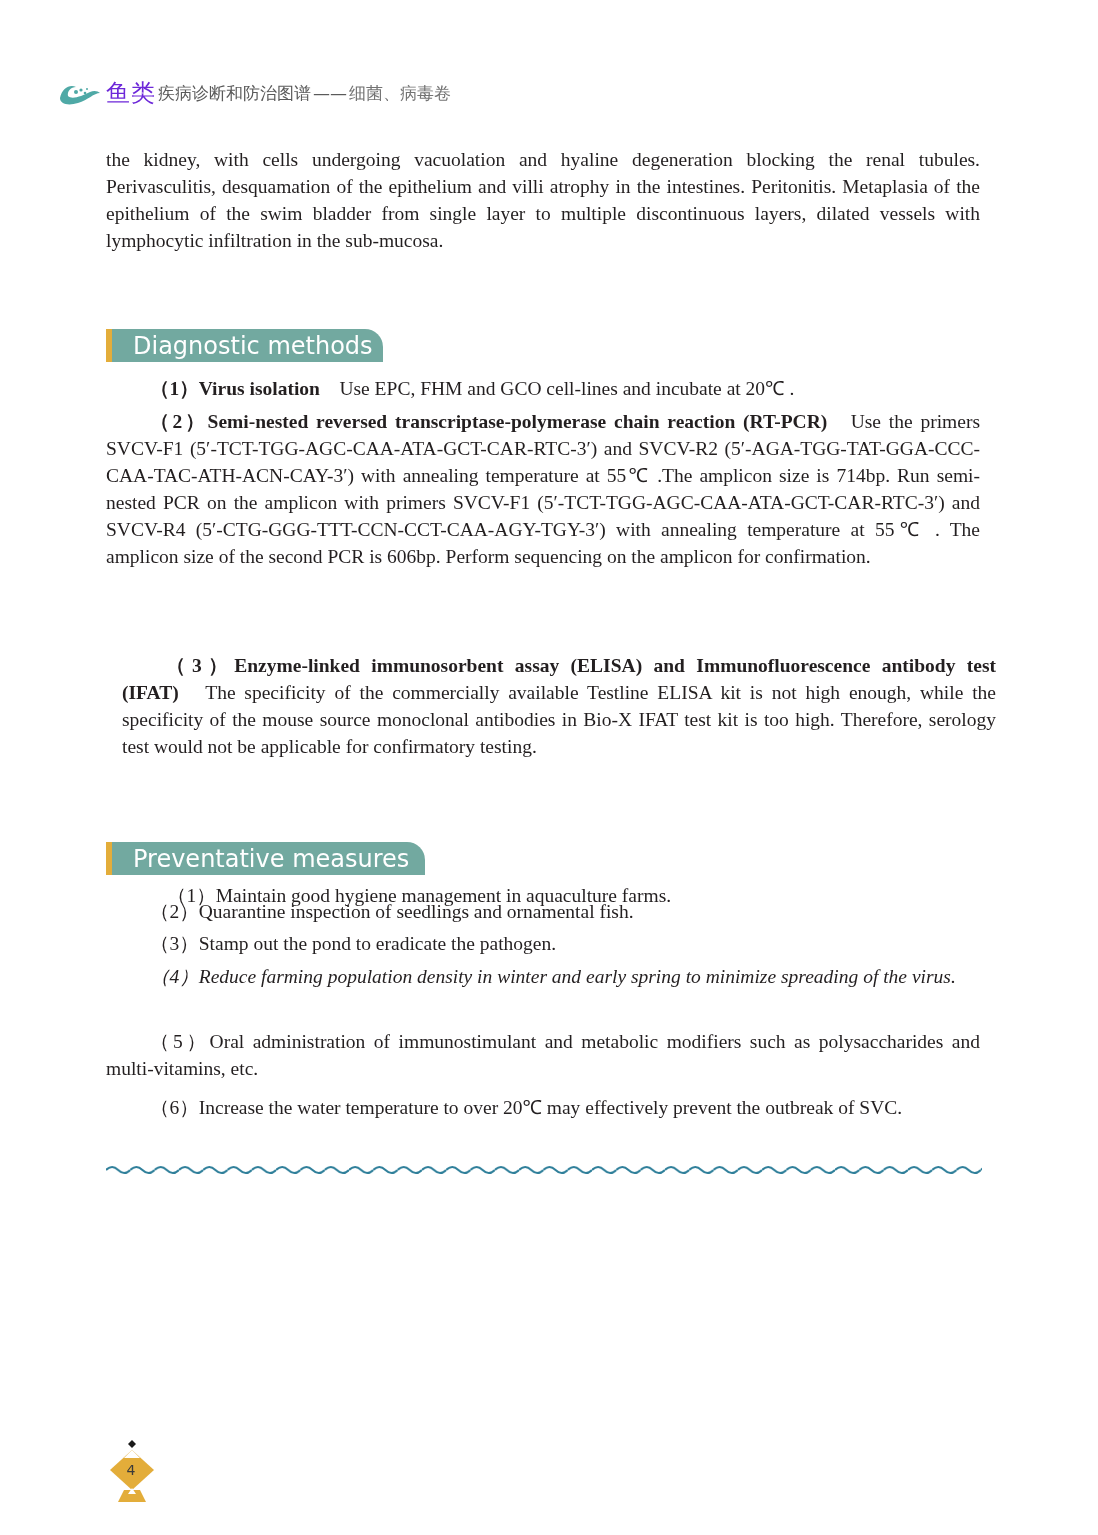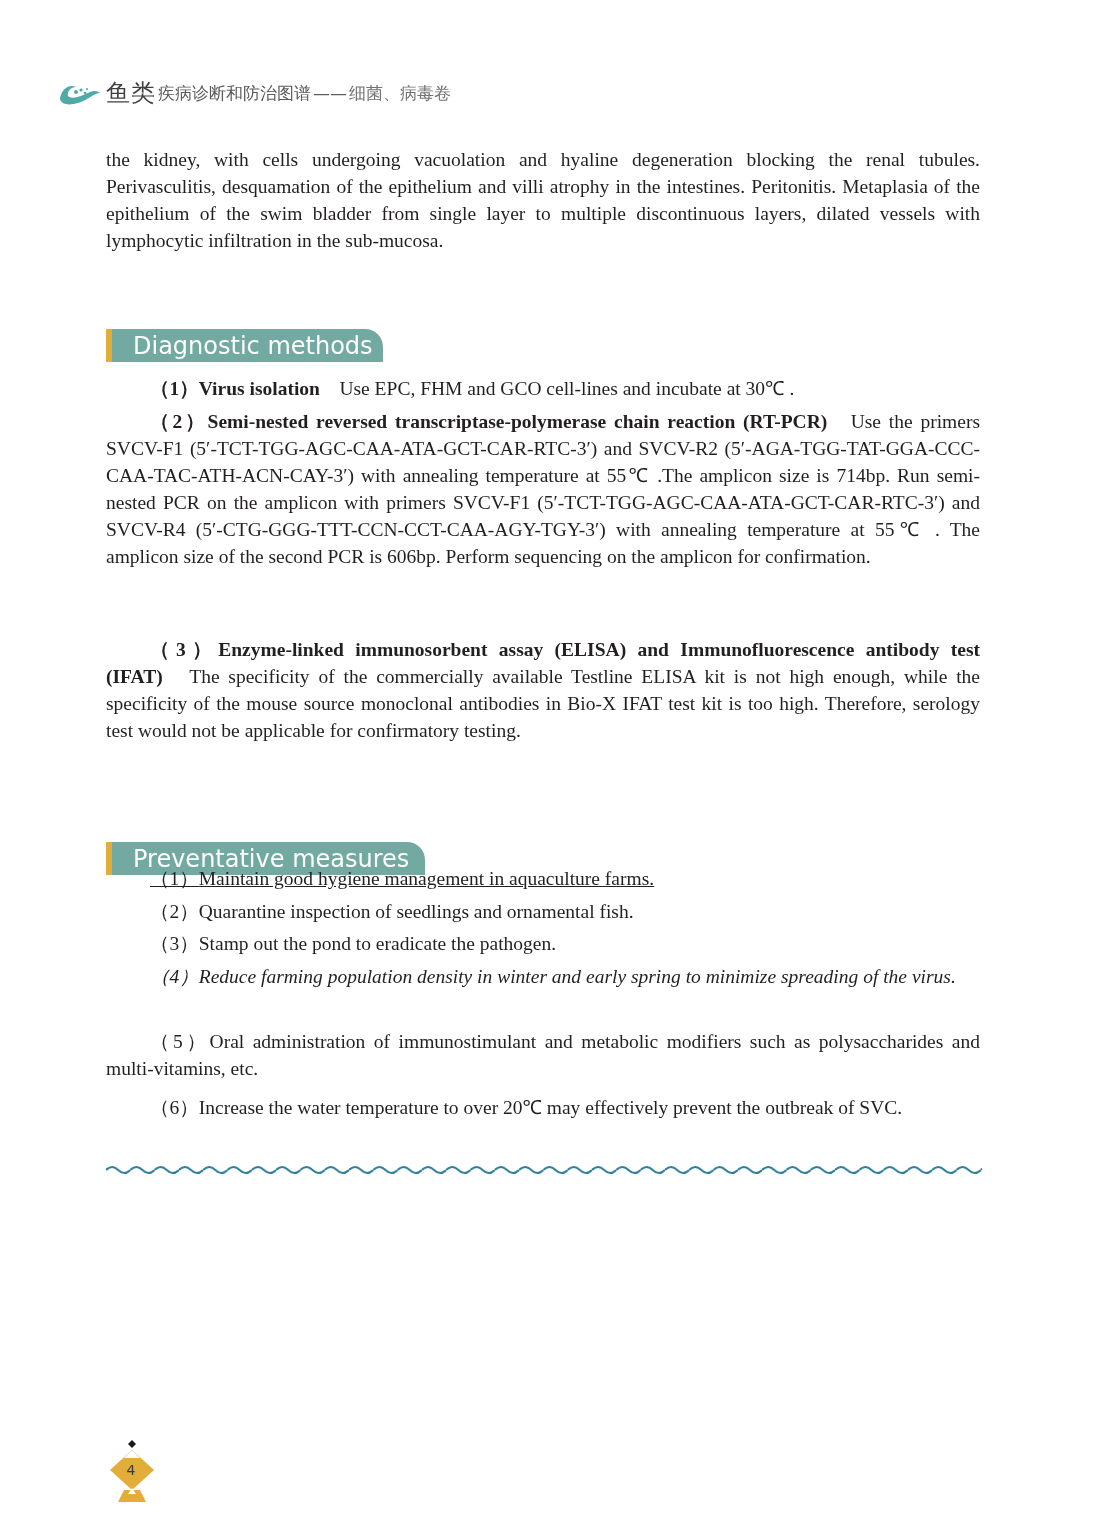--- a/index.html
+++ b/index.html
@@ -1,19 +1,19 @@
 <!DOCTYPE html>
 <html><head>
   <meta charset="utf-8">
   <style>
     html, body { margin: 0; padding: 0; background: #ffffff; }
     body { width: 1098px; height: 1535px; position: relative; overflow: hidden; font-family: "Liberation Serif", serif; color: #231f20; }
     .header { position: absolute; left: 56px; top: 76px; height: 34px; display: flex; align-items: center; }
     .logo { width: 46px; height: 30px; margin-right: 4px; }
-    .title-main { font-family: "DejaVu Sans", sans-serif; font-size: 24px; color: #404040; letter-spacing: 1px; }
+    .title-main { font-family: "DejaVu Sans", sans-serif; font-size: 24px; color: #6d28d9; letter-spacing: 1px; }
     .title-sub { font-family: Liberation Mono, monospace; font-size: 17px; color: #5a5a5a; margin-left: 2px; }
     .title-dash { font-family: "DejaVu Sans", sans-serif; font-size: 17px; color: #5a5a5a; margin: 0 2px; }
     .title-vol { font-family: "DejaVu Sans", sans-serif; font-size: 17px; color: #737373; }
 
     .para { position: absolute; left: 106px; width: 874px; font-size: 19.5px; line-height: 27px; text-align: justify; }
     .indent { text-indent: 44px; }
     .para b { font-weight: bold; }
 
     .section-head { position: absolute; left: 106px; height: 33px; background: #72a9a0; border-left: 6px solid #e3ad3a; border-radius: 0 18px 0 0; display: flex; align-items: center; padding-left: 21px; box-sizing: border-box; }
     .section-head span { font-family: "DejaVu Sans", sans-serif; font-size: 24px; color: #ffffff; }
@@ -39,36 +39,36 @@
   <span class="title-vol">细菌、病毒卷</span>
 </div>
 
 <p class="para" style="top:146px; margin:0;">the kidney, with cells undergoing vacuolation and hyaline degeneration blocking the renal tubules. Perivasculitis, desquamation of the epithelium and villi atrophy in the intestines. Peritonitis. Metaplasia of the epithelium of the swim bladder from single layer to multiple discontinuous layers, dilated vessels with lymphocytic infiltration in the sub-mucosa.</p>
 
 <div class="section-head" style="top:329px; width:277px;">
   <span>Diagnostic methods</span>
 </div>
 
 <p class="para indent" style="top:375px; margin:0;">
-  <b><span>（1）</span><span>Virus isolation</span></b>&nbsp;&nbsp;&nbsp;&nbsp;<span>Use EPC, FHM and GCO cell-lines and incubate at 30℃ .</span>
+  <b><span>（1）</span><span>Virus isolation</span></b>&nbsp;&nbsp;&nbsp;&nbsp;<span>Use EPC, FHM and GCO cell-lines and incubate at 20℃ .</span>
 </p>
 
 <p class="para indent" style="top:408px; margin:0;">
   <b><span>（2）</span><span>Semi-nested reversed transcriptase-polymerase chain reaction (RT-PCR)</span></b>&nbsp;&nbsp;&nbsp;<span>Use the primers SVCV-F1 (5′-TCT-TGG-AGC-CAA-ATA-GCT-CAR-RTC-3′) and SVCV-R2 (5′-AGA-TGG-TAT-GGA-CCC-CAA-TAC-ATH-ACN-CAY-3′) with annealing temperature at 55℃ .The amplicon size is 714bp. Run semi-nested PCR on the amplicon with primers SVCV-F1 (5′-TCT-TGG-AGC-CAA-ATA-GCT-CAR-RTC-3′) and SVCV-R4 (5′-CTG-GGG-TTT-CCN-CCT-CAA-AGY-TGY-3′) with annealing temperature at 55℃ . The amplicon size of the second PCR is 606bp. Perform sequencing on the amplicon for confirmation.</span>
 </p>
 
-<p class="para indent" style="top:636px; margin:0;">
+<p class="para indent" style="top:636px; margin:16px;">
   <b><span>（3）</span><span>Enzyme-linked immunosorbent assay (ELISA) and Immunofluorescence antibody test (IFAT)</span></b>&nbsp;&nbsp;&nbsp;<span>The specificity of the commercially available Testline ELISA kit is not high enough, while the specificity of the mouse source monoclonal antibodies in Bio-X IFAT test kit is too high. Therefore, serology test would not be applicable for confirmatory testing.</span>
 </p>
 
 <div class="section-head" style="top:842px; width:319px;">
   <span>Preventative measures</span>
 </div>
 
-<p class="para indent" style="top:865px; margin:0;text-decoration:underline;">
+<p class="para indent" style="top:865px; margin:17px;">
   <span>（1）</span><span>Maintain good hygiene management in aquaculture farms.</span>
 </p>
 <p class="para indent" style="top:898px; margin:0;">
   <span>（2）</span><span>Quarantine inspection of seedlings and ornamental fish.</span>
 </p>
 <p class="para indent" style="top:930px; margin:0;">
   <span>（3）</span><span>Stamp out the pond to eradicate the pathogen.</span>
 </p>
 <p class="para indent" style="top:963px; margin:0;font-style:italic;">
   <span>（4）</span><span>Reduce farming population density in winter and early spring to minimize spreading of the virus.</span>

